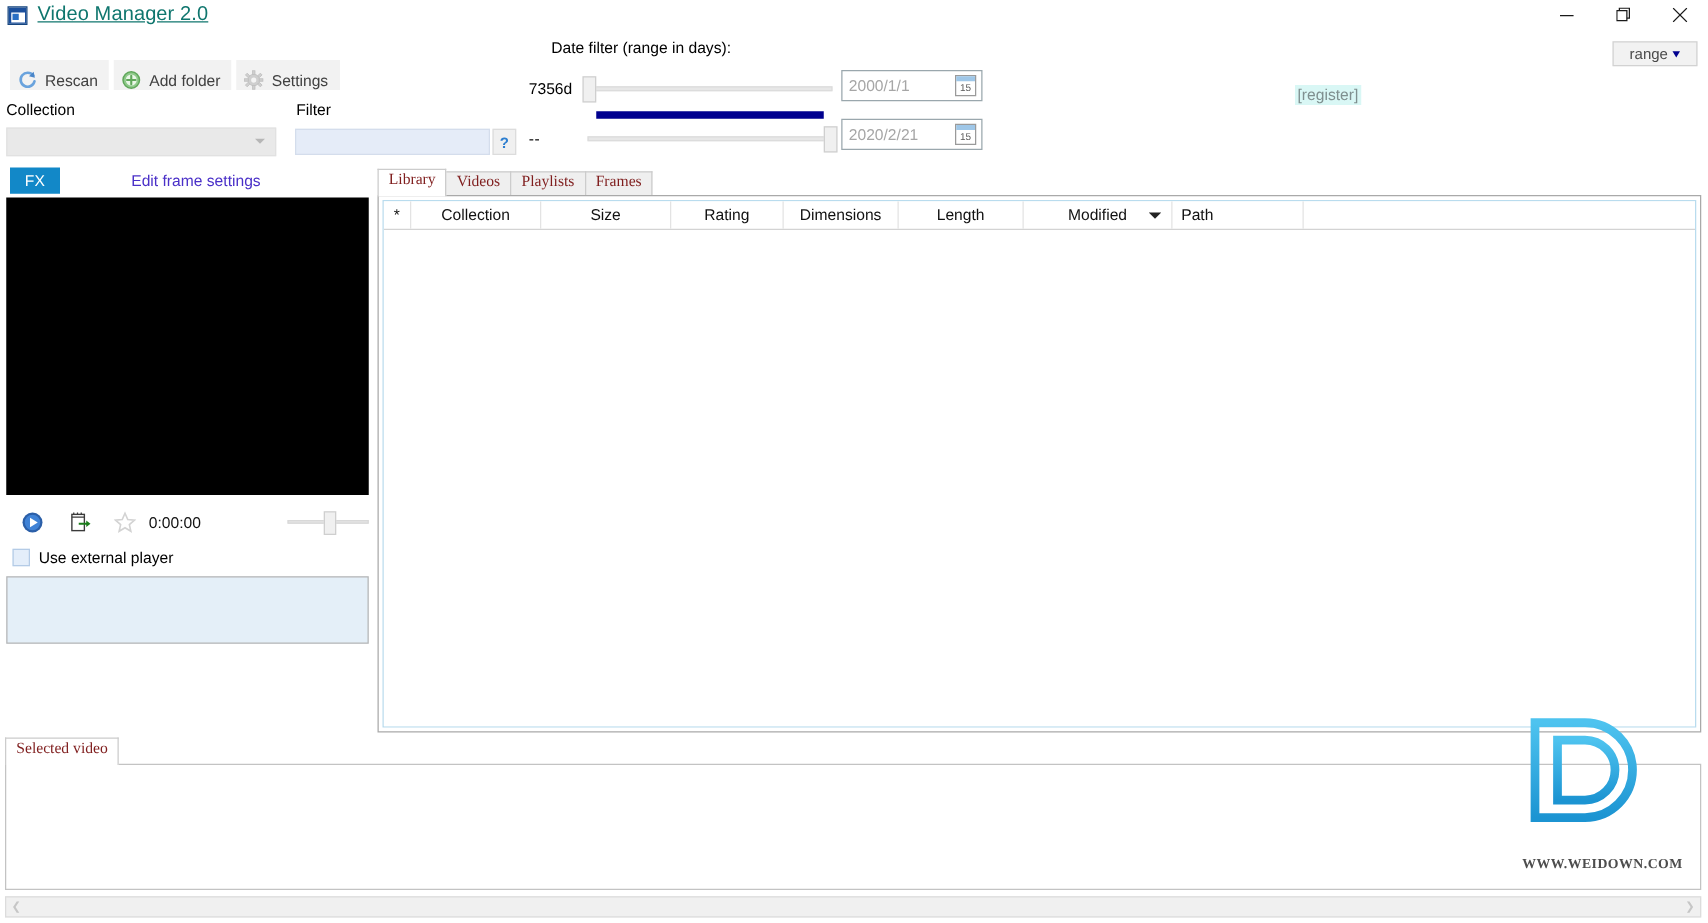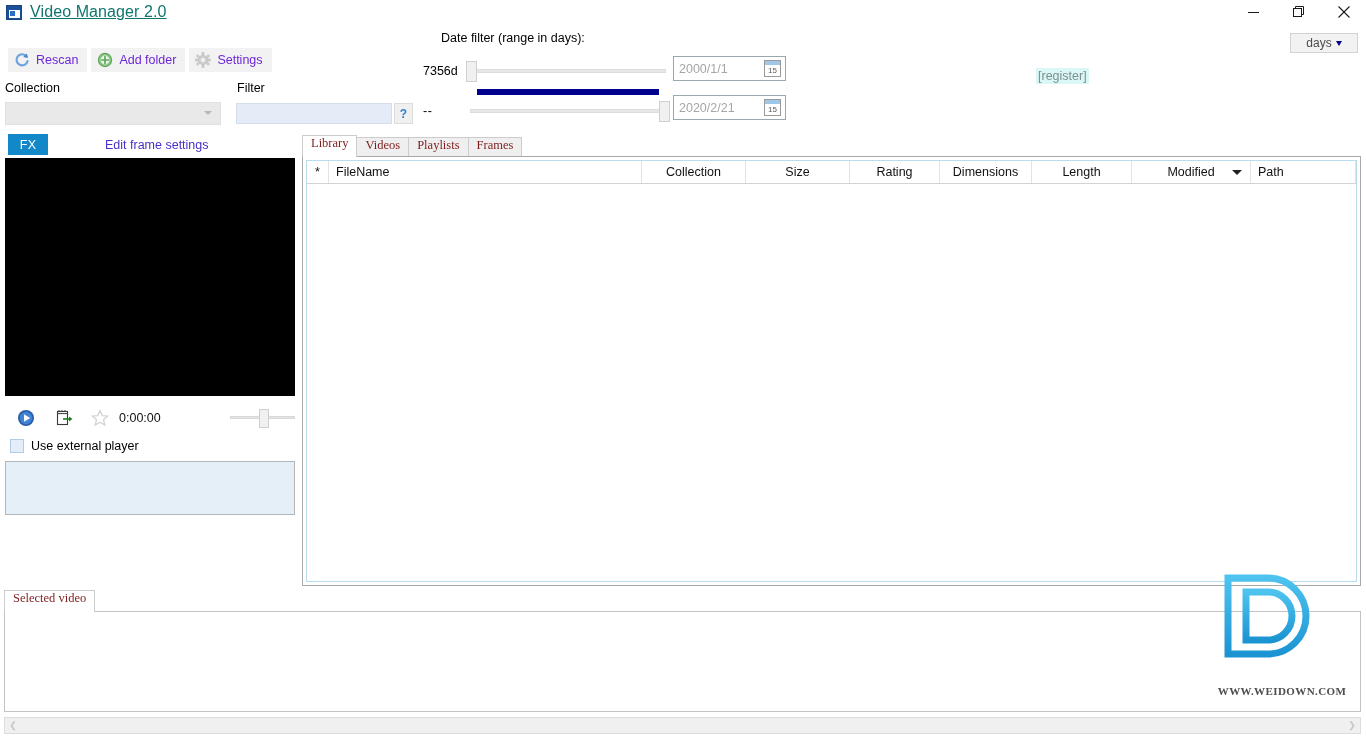--- a/index.html
+++ b/index.html
@@ -79,24 +79,24 @@
     left: 8px;
     top: 48px;
     display: flex;
     gap: 4px;
   }
   .tbtn {
     height: 24px;
     background: #f2f2f2;
     border: none;
     display: flex;
-    align-items: center;
+    align-items: flex-end;
     padding: 0 9px 0 6px;
     font-size: 12.5px;
-    color: #6d28d9;
+    color: #404040;
     gap: 6px;
     box-sizing: border-box;
   }
   .tbtn .ticon { width: 16px; height: 16px; flex: 0 0 auto; display:block; }
 
   
   .lbl {
     position: absolute;
     font-size: 12.5px;
     color: #000;
@@ -596,21 +596,21 @@
 </div>
 <div class="datebox" id="datebox-to">
   <span class="dtext">2020/2/21</span>
   <span class="calicon">
     <span class="cd">15</span>
   </span>
 </div>
 
 <div id="register-link">[register]</div>
 <div id="menu-button">
-  <span>days</span>
+  <span>range</span>
   <span class="mchev"></span>
 </div>
 
 <div id="fx-button">FX</div>
 <div id="edit-frame-link">Edit frame settings</div>
 
 <div id="video-preview"></div>
 
 <div id="player-controls">
   <svg id="play-icon" viewBox="0 0 18 18">
@@ -656,23 +656,20 @@
     </div>
     <div class="tab">
       <span>Frames</span>
     </div>
   </div>
 <div id="tabpanel">
   <div id="grid">
     <div id="grid-header">
         <div class="gh" style="width: 22px;">
           <span>*</span>
-        </div>
-        <div class="gh left" style="width: 313px;">
-          <span>FileName</span>
         </div>
         <div class="gh" style="width: 104px;">
           <span>Collection</span>
         </div>
         <div class="gh" style="width: 104px;">
           <span>Size</span>
         </div>
         <div class="gh" style="width: 90px;">
           <span>Rating</span>
         </div>

